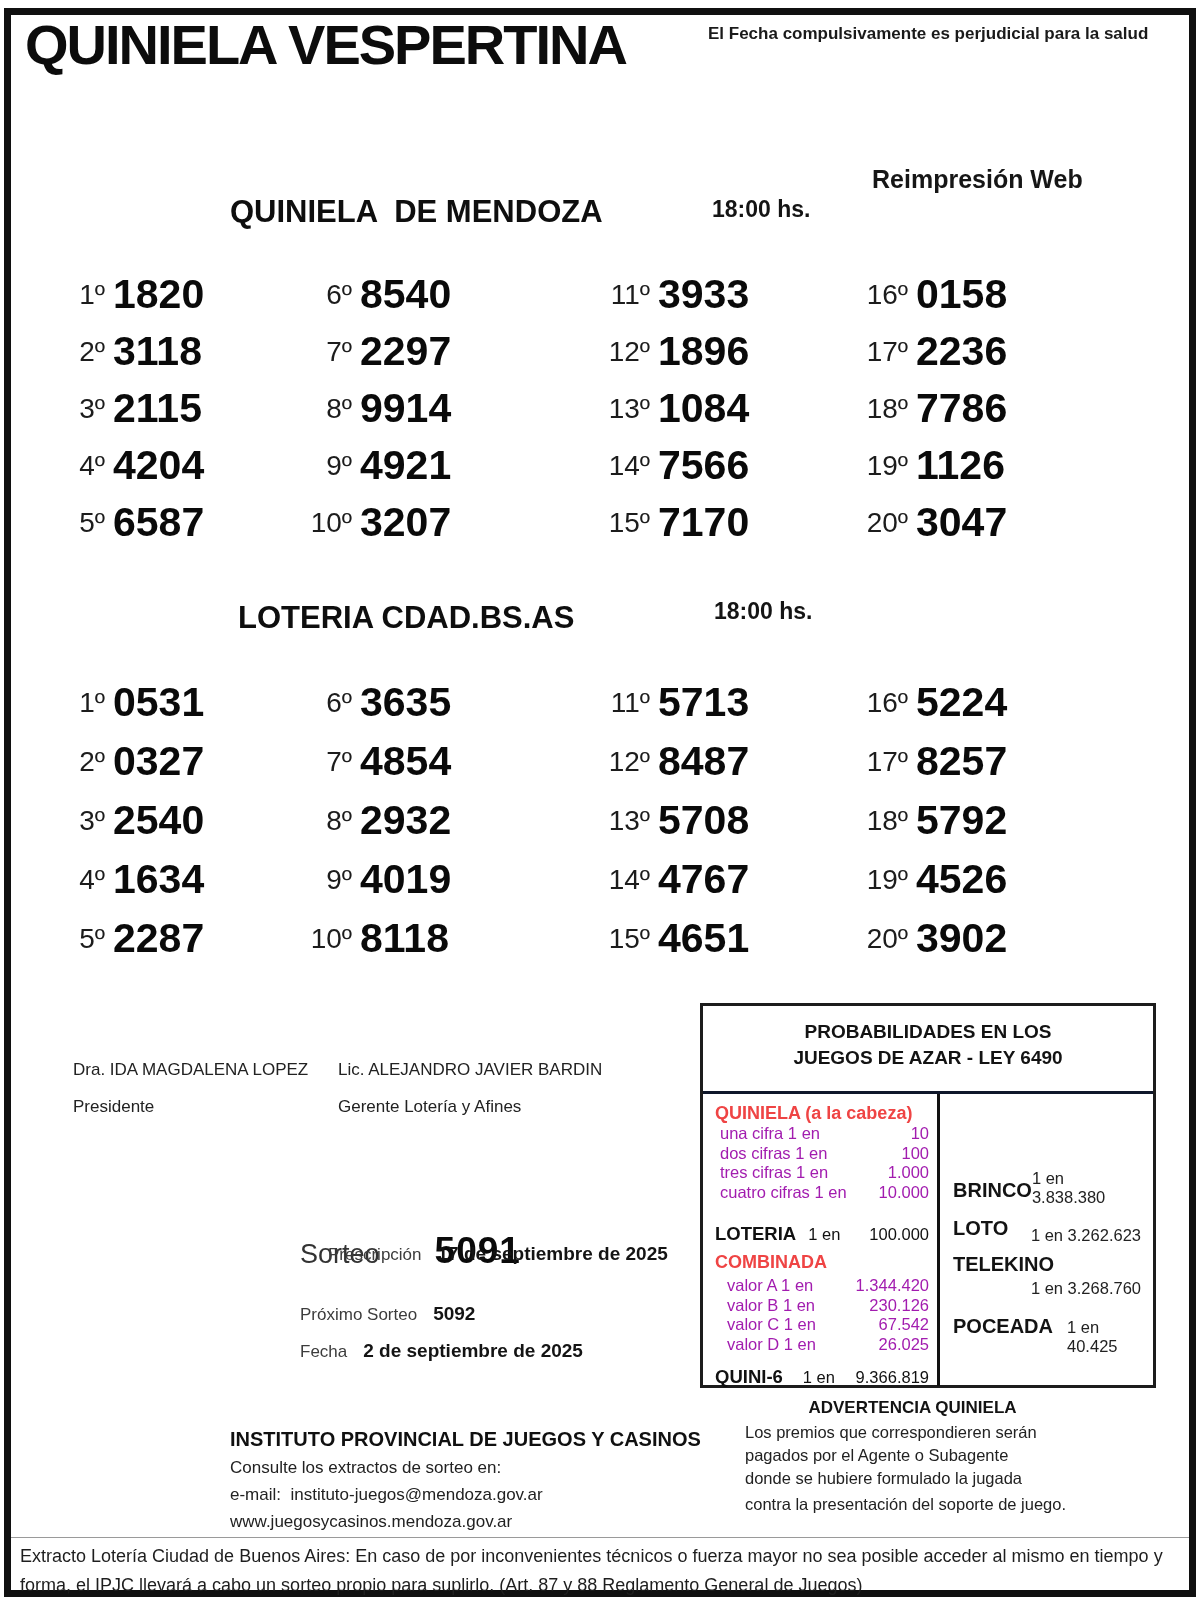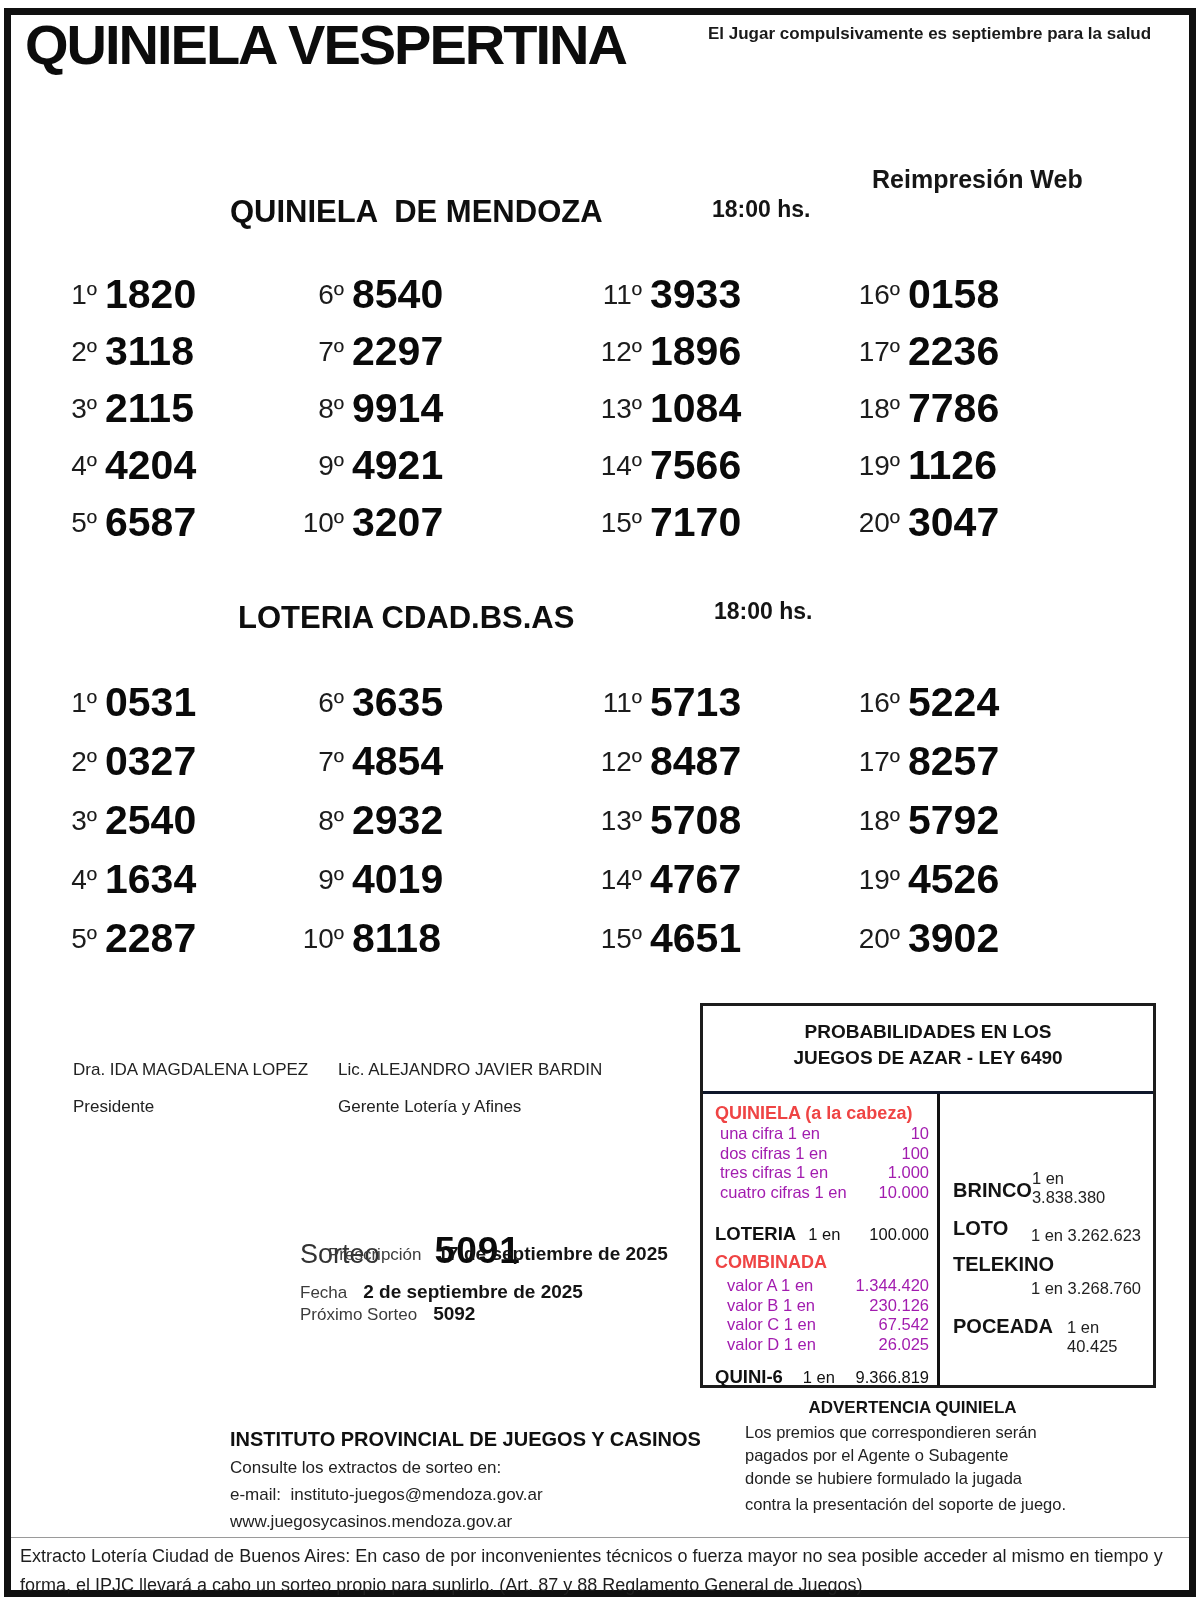--- a/index.html
+++ b/index.html
@@ -40,21 +40,21 @@
   .mendoza-title { left:230px; top:194px; }
   .mendoza-time  { left:712px; top:196px; }
   .bsas-title    { left:238px; top:600px; }
   .bsas-time     { left:714px; top:598px; }
 
   
   .results-grid {
     display:grid;
     grid-template-columns:247px 298px 258px 280px;
     grid-auto-flow:column;
-    left:49px; width:1100px;
+    left:57px; width:1100px;
   }
   .grid-mendoza { top:266px; grid-template-rows:repeat(5,57px); }
   .grid-bsas    { top:673px; grid-template-rows:repeat(5,59px); }
   .cell { display:flex; align-items:center; }
   .pos {
     display:inline-block; width:48px; text-align:right;
     font-size:28px; color:#1c1c1c; margin-right:8px; flex:none;
   }
   .num {
     font-size:41px; font-weight:bold; color:#0a0a0a; letter-spacing:0px;
@@ -67,21 +67,21 @@
   .sig-2 { left:338px; top:1060px; }
   .sig-role { margin-top:17px; }
 
   
   .di-sorteo { left:300px; top:1230px; display:flex; align-items:baseline; }
   .di-sorteo-label { font-size:27px; color:#333; }
   .di-sorteo-num { font-size:37px; font-weight:bold; color:#0a0a0a; margin-left:55px; letter-spacing:1px; }
   .di-row { left:300px; display:flex; align-items:baseline; }
   .di-label { font-size:17px; color:#3c3c3c; margin-right:16px; }
   .di-value { font-size:19px; font-weight:bold; color:#141414; }
-  .di-fecha { top:1281px; }
+  .di-fecha { top:1340px; }
   .di-presc { top:1243px;margin-left:28px; }
   .di-prox  { top:1303px; }
 
   
   .prob-box {
     left:700px; top:1003px; width:456px; height:385px;
     border:3px solid #1c1c1c; background:#fff;
   }
   .prob-header {
     text-align:center; font-weight:bold; font-size:19px; color:#131313;
@@ -136,21 +136,21 @@
     left:20px; top:1542px; width:1160px;
     font-size:18px; color:#1e1e1e; line-height:29px;
   }
 </style>
 </head>
 <body>
 
 <div class="sheet"></div>
 
 <div class="abs doc-title">QUINIELA VESPERTINA</div>
-<div class="abs health-warning">El Jugar compulsivamente es septiembre para la salud</div>
+<div class="abs health-warning">El Fecha compulsivamente es perjudicial para la salud</div>
 <div class="abs reprint-label">Reimpresión Web</div>
 
 <div class="abs sec-title mendoza-title">QUINIELA  DE MENDOZA</div>
 <div class="abs sec-time mendoza-time">18:00 hs.</div>
 <div class="abs results-grid grid-mendoza">
 
     <div class="cell">
       <span class="pos">1º</span>
       <span class="num">1820</span>
     </div>

